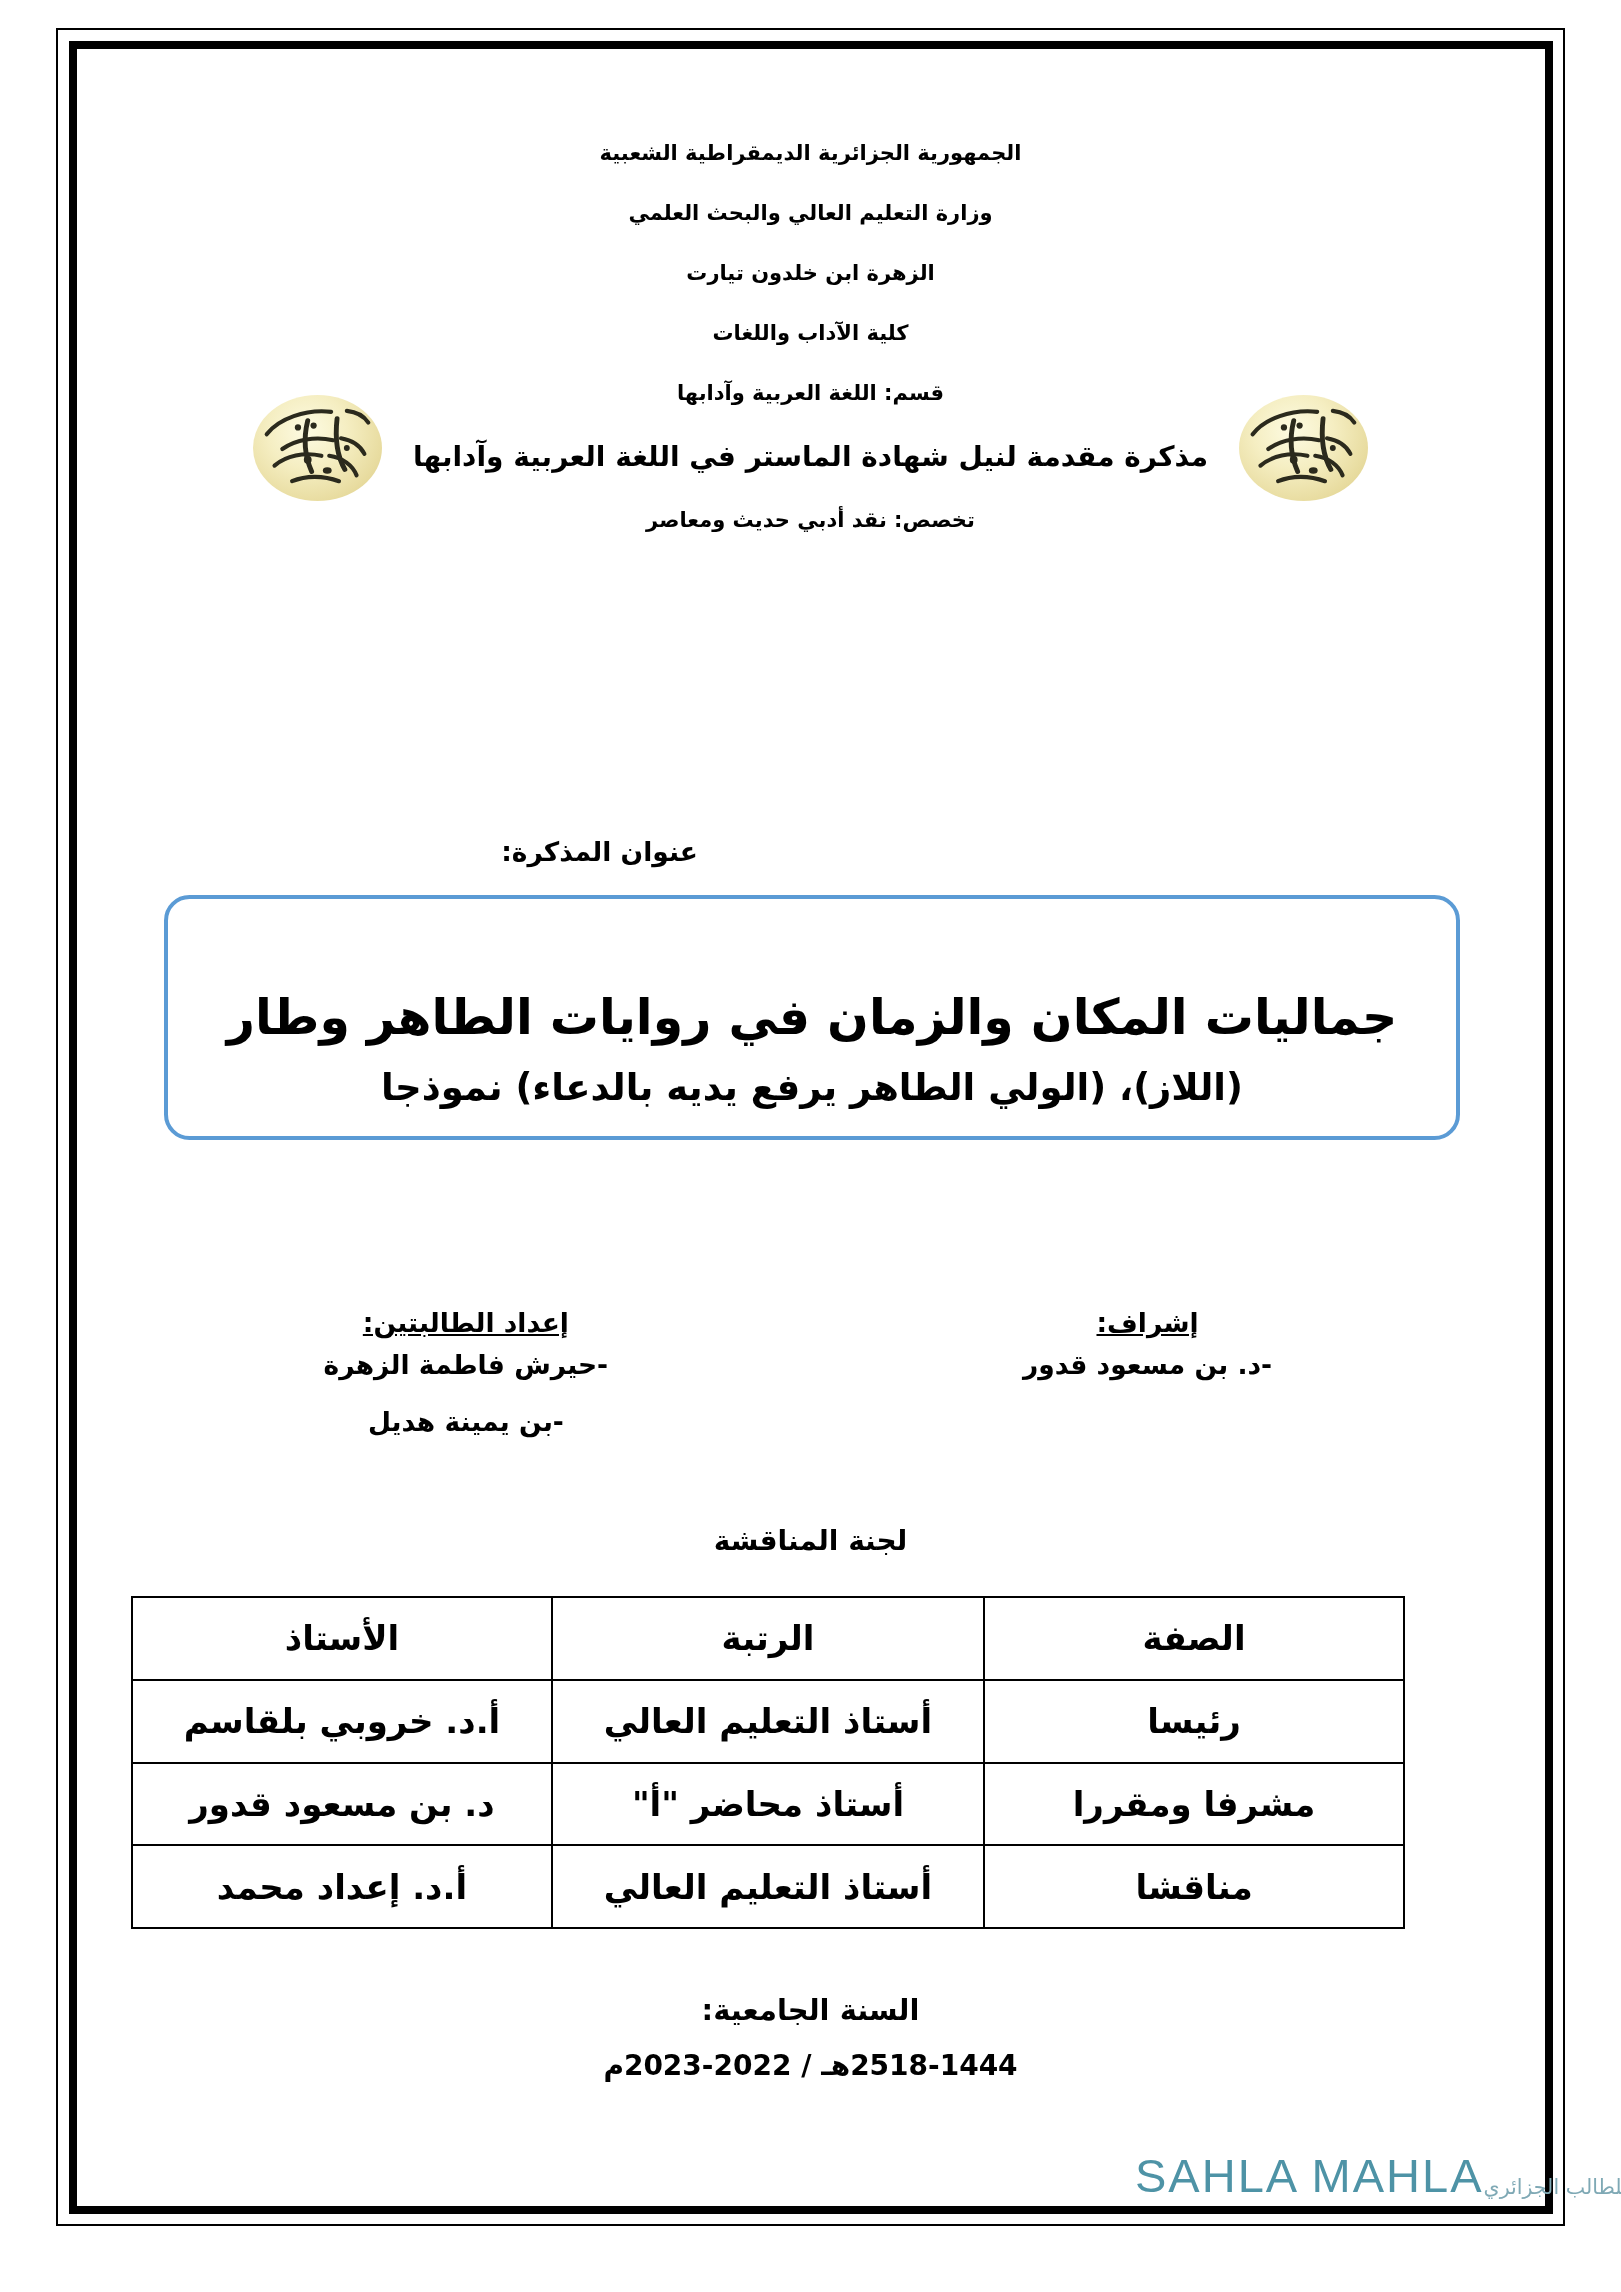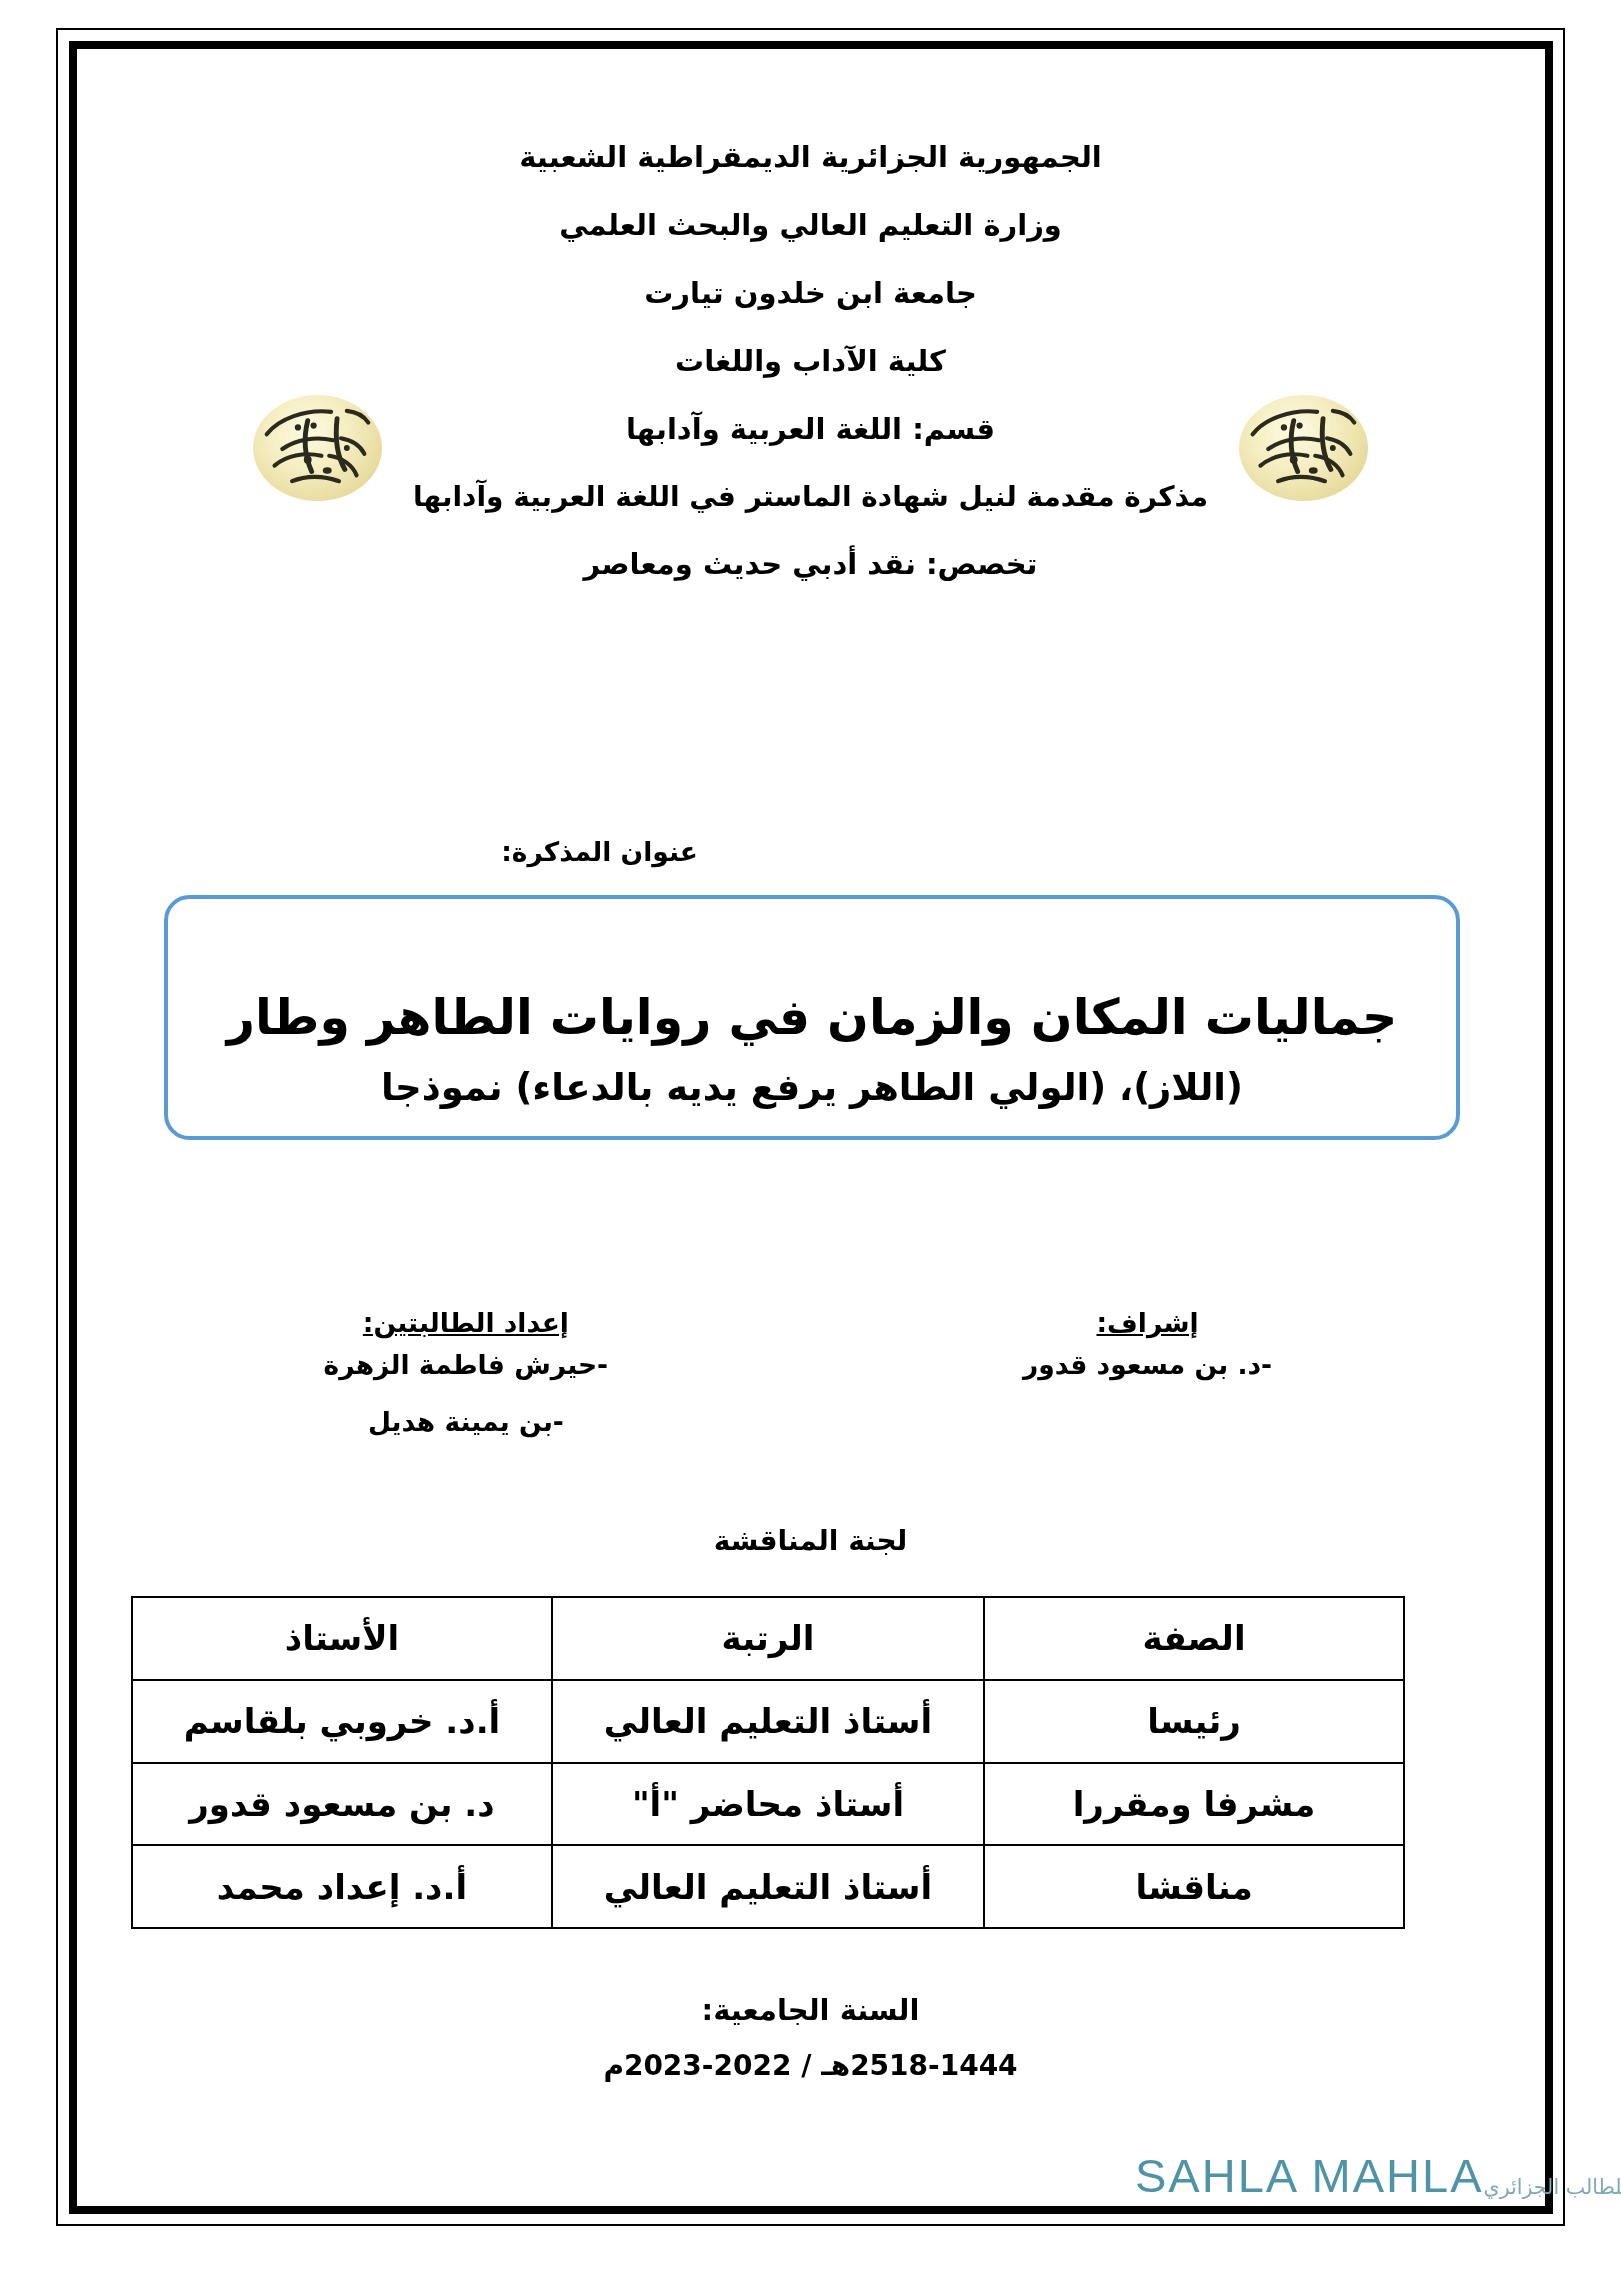--- a/index.html
+++ b/index.html
@@ -49,21 +49,21 @@
   
   .header-block {
     position: absolute;
     top: 86px;
     left: 0;
     width: 1453px;
     text-align: center;
   }
   .header-line {
     font-weight: bold;
-    font-size: 29px;
+    font-size: 21px;
     line-height: 1.0;
     margin: 0 0 39px 0;
     letter-spacing: 0;
   }
   .header-line.wide {
     font-size: 28px;
   }
 
   
   .seal {
@@ -314,21 +314,21 @@
       <g fill="none" stroke="#2b2a1d" stroke-width="5" stroke-linecap="round">
         <path d="M56,26 C52,42 52,60 60,78"></path>
         <path d="M86,24 C84,42 86,62 94,76"></path>
       </g>
     </svg>
   </div>
 
   <div class="header-block">
     <p class="header-line">الجمهورية الجزائرية الديمقراطية الشعبية</p>
     <p class="header-line">وزارة التعليم العالي والبحث العلمي</p>
-    <p class="header-line">جامعة ابن خلدون تيارت</p>
+    <p class="header-line">الزهرة ابن خلدون تيارت</p>
     <p class="header-line">كلية الآداب واللغات</p>
     <p class="header-line">قسم: اللغة العربية وآدابها</p>
     <p class="header-line wide">مذكرة مقدمة لنيل شهادة الماستر في اللغة العربية وآدابها</p>
     <p class="header-line">تخصص: نقد أدبي حديث ومعاصر</p>
   </div>
 
   <div class="thesis-label">
     <span class="thesis-label-inner">عنوان المذكرة:</span>
   </div>
 

